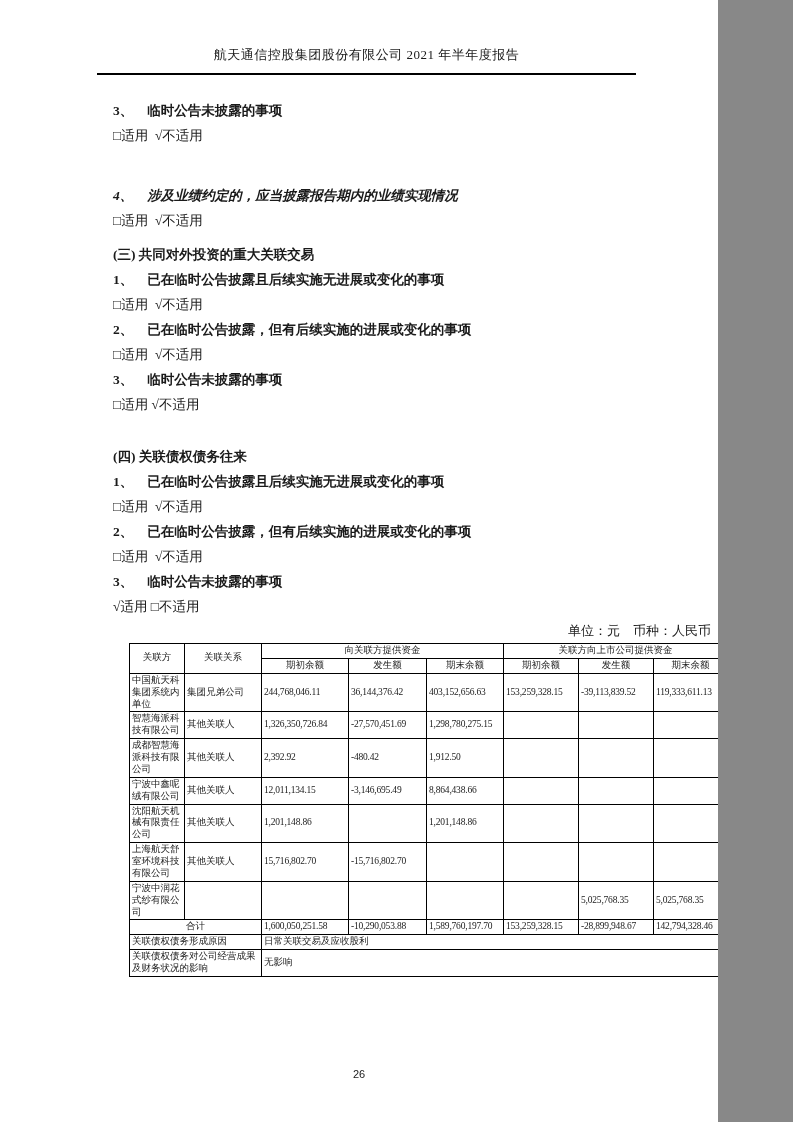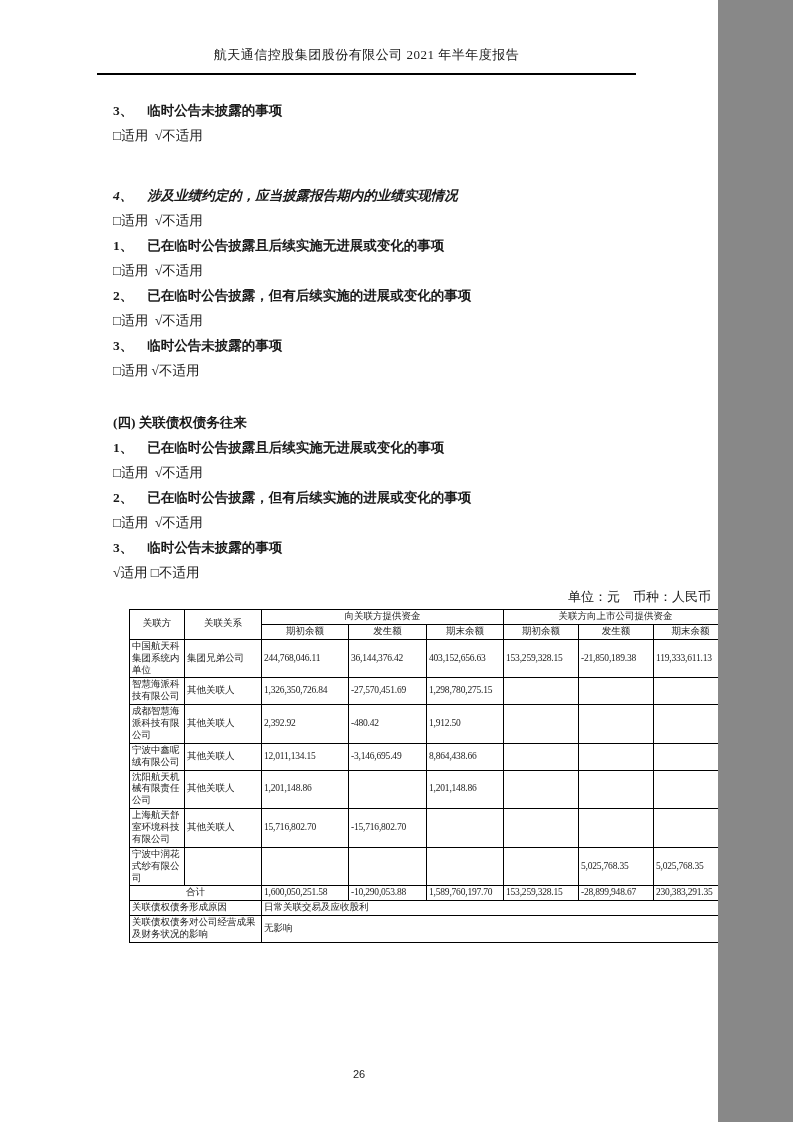--- a/index.html
+++ b/index.html
@@ -74,20 +74,21 @@
 
   <div class="doc-header">航天通信控股集团股份有限公司 2021 年半年度报告</div>
   <hr class="header-rule">
 
   <p class="sec-h first"><span class="num">3、</span><span>临时公告未披露的事项</span></p>
   <p class="chk">□适用  √不适用</p>
 
   <p class="sec-h gap-xl"><span class="num">4、</span><span>涉及业绩约定的，应当披露报告期内的业绩实现情况</span></p>
   <p class="chk">□适用  √不适用</p>
 
+  <p class="sec-h gap-md">(三) 共同对外投资的重大关联交易</p>
   <p class="sec-h"><span class="num">1、</span><span>已在临时公告披露且后续实施无进展或变化的事项</span></p>
   <p class="chk">□适用  √不适用</p>
   <p class="sec-h"><span class="num">2、</span><span>已在临时公告披露，但有后续实施的进展或变化的事项</span></p>
   <p class="chk">□适用  √不适用</p>
   <p class="sec-h"><span class="num">3、</span><span>临时公告未披露的事项</span></p>
   <p class="chk">□适用 √不适用</p>
 
   <p class="sec-h gap-lg">(四) 关联债权债务往来</p>
   <p class="sec-h"><span class="num">1、</span><span>已在临时公告披露且后续实施无进展或变化的事项</span></p>
   <p class="chk">□适用  √不适用</p>
@@ -126,21 +127,21 @@
       </tr>
     </thead>
     <tbody>
         <tr>
           <td class="party">中国航天科集团系统内单位</td>
           <td class="relation">集团兄弟公司</td>
           <td class="num">244,768,046.11</td>
           <td class="num">36,144,376.42</td>
           <td class="num">403,152,656.63</td>
           <td class="num">153,259,328.15</td>
-          <td class="num">-21,850,189.38</td>
+          <td class="num">-39,113,839.52</td>
           <td class="num">119,333,611.13</td>
         </tr>
         <tr>
           <td class="party">智慧海派科技有限公司</td>
           <td class="relation">其他关联人</td>
           <td class="num">1,326,350,726.84</td>
           <td class="num">-27,570,451.69</td>
           <td class="num">1,298,780,275.15</td>
           <td class="num"></td>
           <td class="num"></td>
@@ -198,21 +199,21 @@
         </tr>
       </tbody>
     <tbody>
       <tr class="total-row">
         <td class="total-label" colspan="2">合计</td>
         <td class="num">1,600,050,251.58</td>
         <td class="num">-10,290,053.88</td>
         <td class="num">1,589,760,197.70</td>
         <td class="num">153,259,328.15</td>
         <td class="num">-28,899,948.67</td>
-        <td class="num">230,383,291.35</td>
+        <td class="num">142,794,328.46</td>
       </tr>
       <tr>
         <td class="foot-label" colspan="2">关联债权债务形成原因</td>
         <td class="foot-value" colspan="6">日常关联交易及应收股利</td>
       </tr>
       <tr>
         <td class="foot-label" colspan="2">关联债权债务对公司经营成果及财务状况的影响</td>
         <td class="foot-value" colspan="6">无影响</td>
       </tr>
     </tbody>

